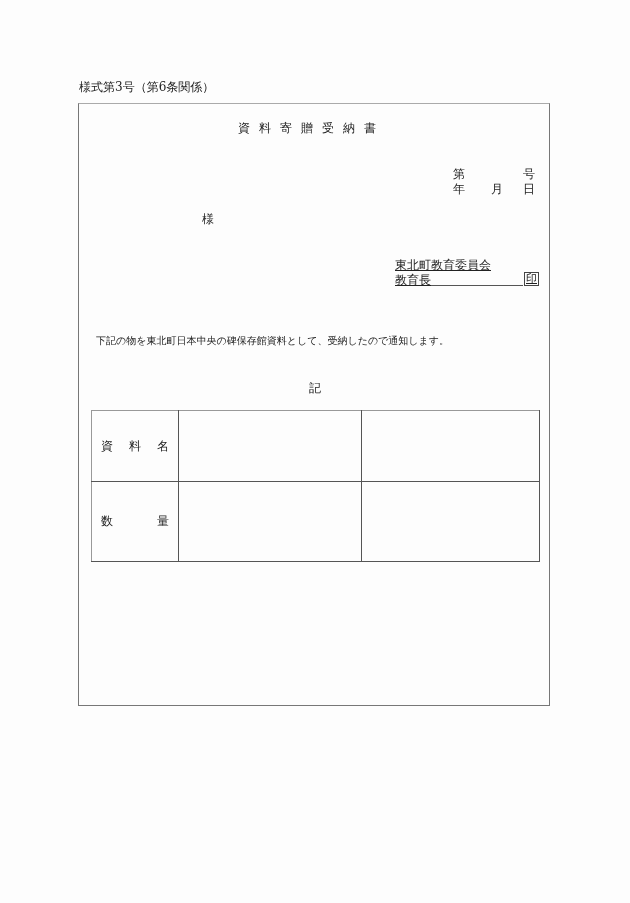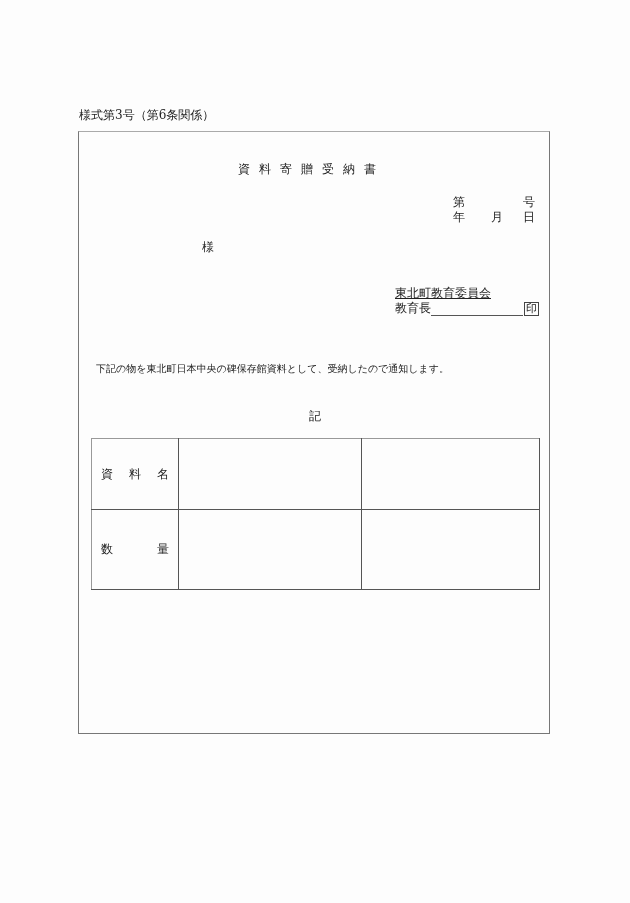--- a/index.html
+++ b/index.html
@@ -8,36 +8,36 @@
       background: #fdfdfd;
     }
     body {
       width: 630px;
       height: 903px;
       position: relative;
       overflow: hidden;
       font-family: "DejaVu Serif", "Liberation Serif", serif;
       color: #222;
     }
-    .abs { position: absolute; margin-top: 28px; }
+    .abs { position: absolute; }
     .form-label {
       left: 79px; top: 79px;
       font-size: 12px;
       letter-spacing: 0px;
       white-space: nowrap;
     }
     .frame {
       left: 78px; top: 103px;
       width: 472px; height: 603px;
       border: 1px solid #777;
       border-top-color: #aaa;
       box-sizing: border-box;
     }
     .doc-title {
-      left: 238px; top: 133px;
+      left: 238px; top: 120px;
       font-size: 12px;
       letter-spacing: 9px;
       white-space: nowrap;
     }
     .num-row, .date-row {
       left: 453px;
       width: 82px;
       font-size: 12px;
       display: flex;
       justify-content: space-between;
@@ -53,21 +53,22 @@
       left: 395px; top: 257px;
       font-size: 12px;
       white-space: nowrap;
       text-decoration: underline;
     }
     .issuer-title {
       left: 395px; top: 272px;
       font-size: 12px;
       white-space: nowrap;
       display: flex;
-      align-items: center;
+      align-items: flex-start;
+      text-decoration: underline;
     }
     .sign-line {
       display: inline-block;
       width: 92px;
       height: 13px;
       border-bottom: 1px solid #555;
       margin-right: 1px;
     }
     .seal-box {
       display: inline-block;

